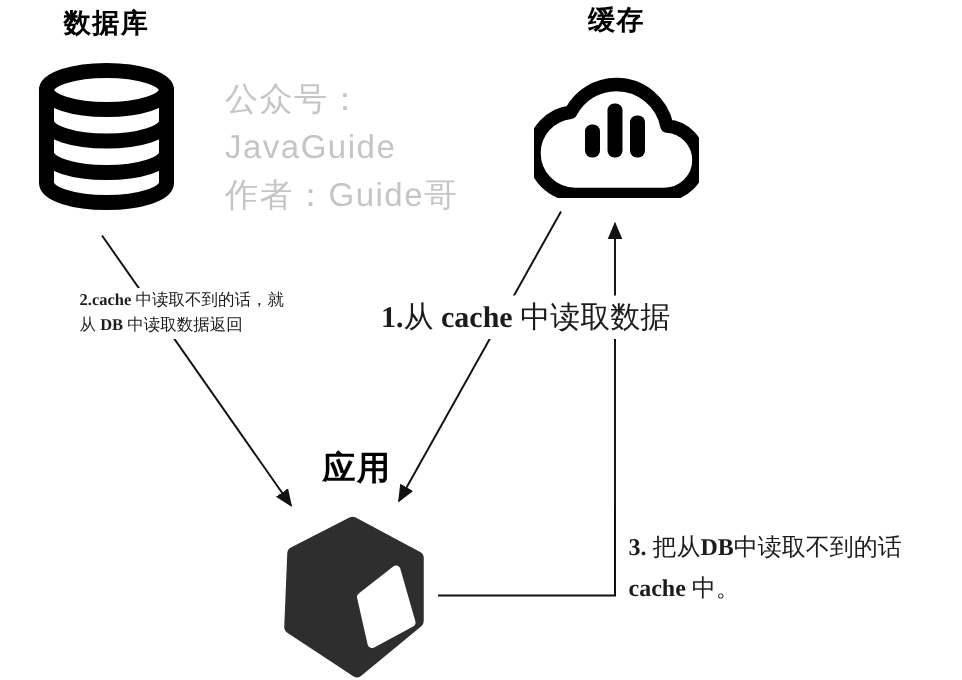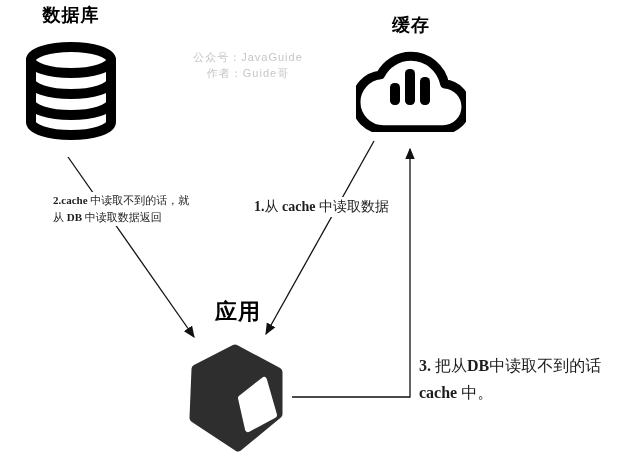--- a/index.html
+++ b/index.html
@@ -1,20 +1,20 @@
 <!DOCTYPE html>
 <html><head>
 <meta charset="utf-8">
 <style>
   html,body{margin:0;padding:0;background:#ffffff;}
   body{font-family:"Liberation Sans", sans-serif;}
   .canvas{position:relative;width:641px;height:453px;background:#ffffff;overflow:hidden;}
   .abs{position:absolute;}
   .node-label{font-weight:700;font-size:18px;color:#000;text-align:center;letter-spacing:1px;}
-  .watermark{font-size:11px;line-height:1.45;text-align:center;letter-spacing:1px;font-weight:400;}
+  .watermark{font-size:22px;line-height:1.45;text-align:left;letter-spacing:1px;font-weight:400;}
   .anno{font-family:"Liberation Serif","DejaVu Serif",serif;color:#1c1c1c;}
   .anno .b{font-weight:700;}
   .anno-bg{background:#ffffff;}
   svg{display:block;}
   .overlay{position:absolute;left:0;top:0;pointer-events:none;}
 </style>
 </head>
 <body>
 
 <div class="canvas">
@@ -36,21 +36,21 @@
   <div class="abs node-label" style="left:22px;top:3px;width:98px;">数据库</div>
   <svg class="abs" style="left:22px;top:42px;" width="98" height="98" viewBox="0 0 98 98">
     <g fill="none" stroke="#000000" stroke-width="10" stroke-linecap="round">
       <ellipse cx="49" cy="18" rx="40" ry="13"></ellipse>
       <path d="M 9,18 V 80 A 40,13 0 0 0 89,80 V 18"></path>
       <path d="M 9,39 A 40,13 0 0 0 89,39"></path>
       <path d="M 9,60 A 40,13 0 0 0 89,60"></path>
     </g>
   </svg>
 
-  <div class="abs node-label" style="left:356px;top:13px;width:110px;">缓存</div>
+  <div class="abs node-label" style="left:356px;top:1px;width:110px;">缓存</div>
   <svg class="abs" style="left:356px;top:38px;" width="110" height="94" viewBox="0 0 110 94">
     <path transform="scale(4.58)" d="M19.35 10.04C18.67 6.59 15.64 4 12 4 9.11 4 6.6 5.64 5.35 8.04 2.34 8.36 0 10.91 0 14c0 3.31 2.69 6 6 6h13c2.76 0 5-2.24 5-5 0-2.64-2.05-4.78-4.65-4.96z" fill="none" stroke="#000000" stroke-width="1.95" stroke-linejoin="round"></path>
     <g fill="#000000">
       <rect x="34" y="45" width="10" height="22" rx="4.5"></rect>
       <rect x="49" y="31" width="10" height="36" rx="4.5"></rect>
       <rect x="64" y="39" width="10" height="28" rx="4.5"></rect>
     </g>
   </svg>
 
   <div class="abs watermark" style="left:150px;top:50px;width:196px;color:#c5c5c5;">
@@ -61,21 +61,21 @@
   <div class="abs node-label" style="left:188px;top:297px;width:100px;font-size:22px;">应用</div>
   <svg class="abs" style="left:188px;top:344px;" width="100" height="110" viewBox="0 0 100 110">
     <polygon points="47,5 90,28 90,70 50,103 6,74 8,25" fill="#2e2e2e" stroke="#2e2e2e" stroke-width="9" stroke-linejoin="round"></polygon>
     <polygon points="76,36 86,71 60,85 53,54" fill="#ffffff" stroke="#ffffff" stroke-width="6" stroke-linejoin="round"></polygon>
   </svg>
 
   <div class="abs anno anno-bg" style="left:53px;top:192px;width:138px;font-size:11px;line-height:1.55;">
     <span class="b">2.cache</span><span> 中读取不到的话，就从 </span><span class="b">DB</span><span> 中读取数据返回</span>
   </div>
 
-  <div class="abs anno anno-bg" style="left:251px;top:197px;font-size:14px;white-space:nowrap;padding:1px 3px;">
+  <div class="abs anno anno-bg" style="left:251px;top:197px;font-size:20px;white-space:nowrap;padding:1px 3px;">
     <span class="b">1.</span><span>从 </span><span class="b">cache</span><span> 中读取数据</span>
   </div>
 
   <div class="abs anno" style="left:419px;top:352px;width:214px;font-size:16px;line-height:1.7;">
     <span class="b">3.</span><span> 把从</span><span class="b">DB</span><span>中读取不到的话 </span><span class="b">cache</span><span> 中。</span>
   </div>
 
 </div>
 
 </body></html>

